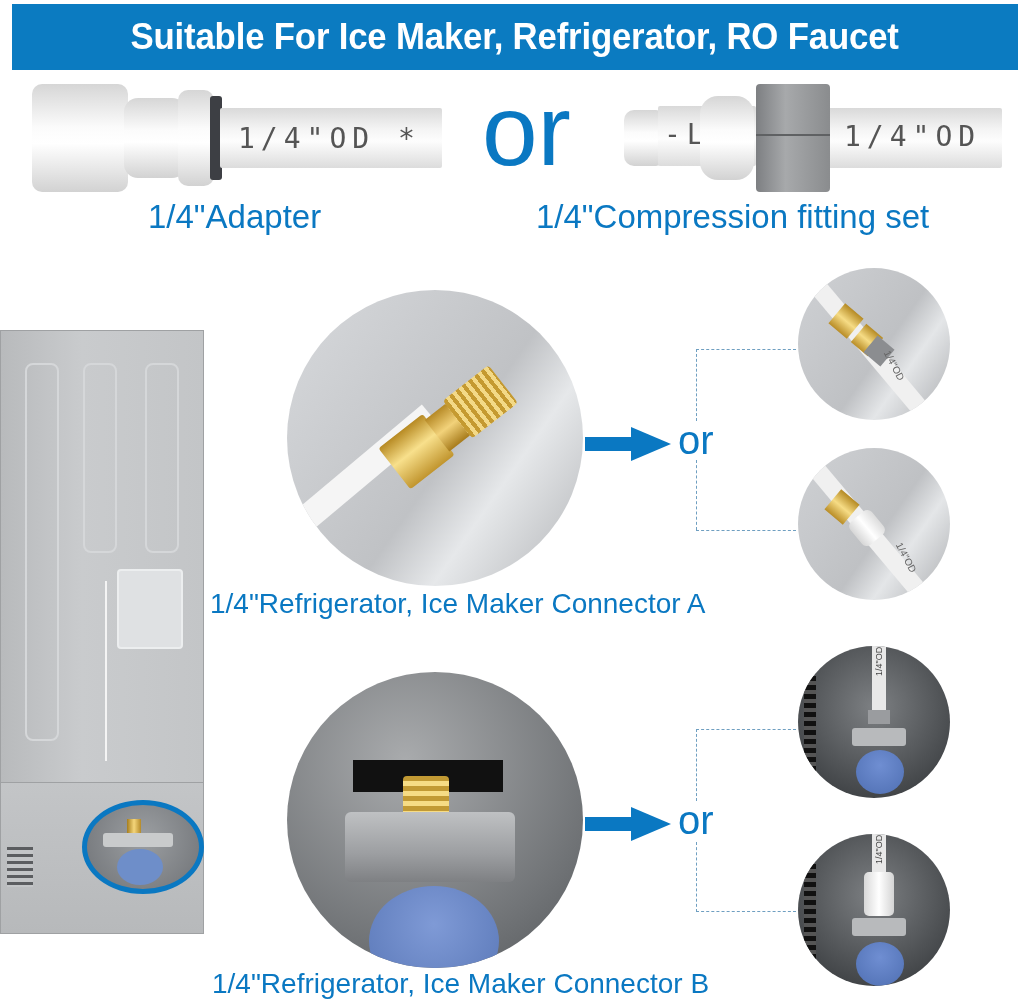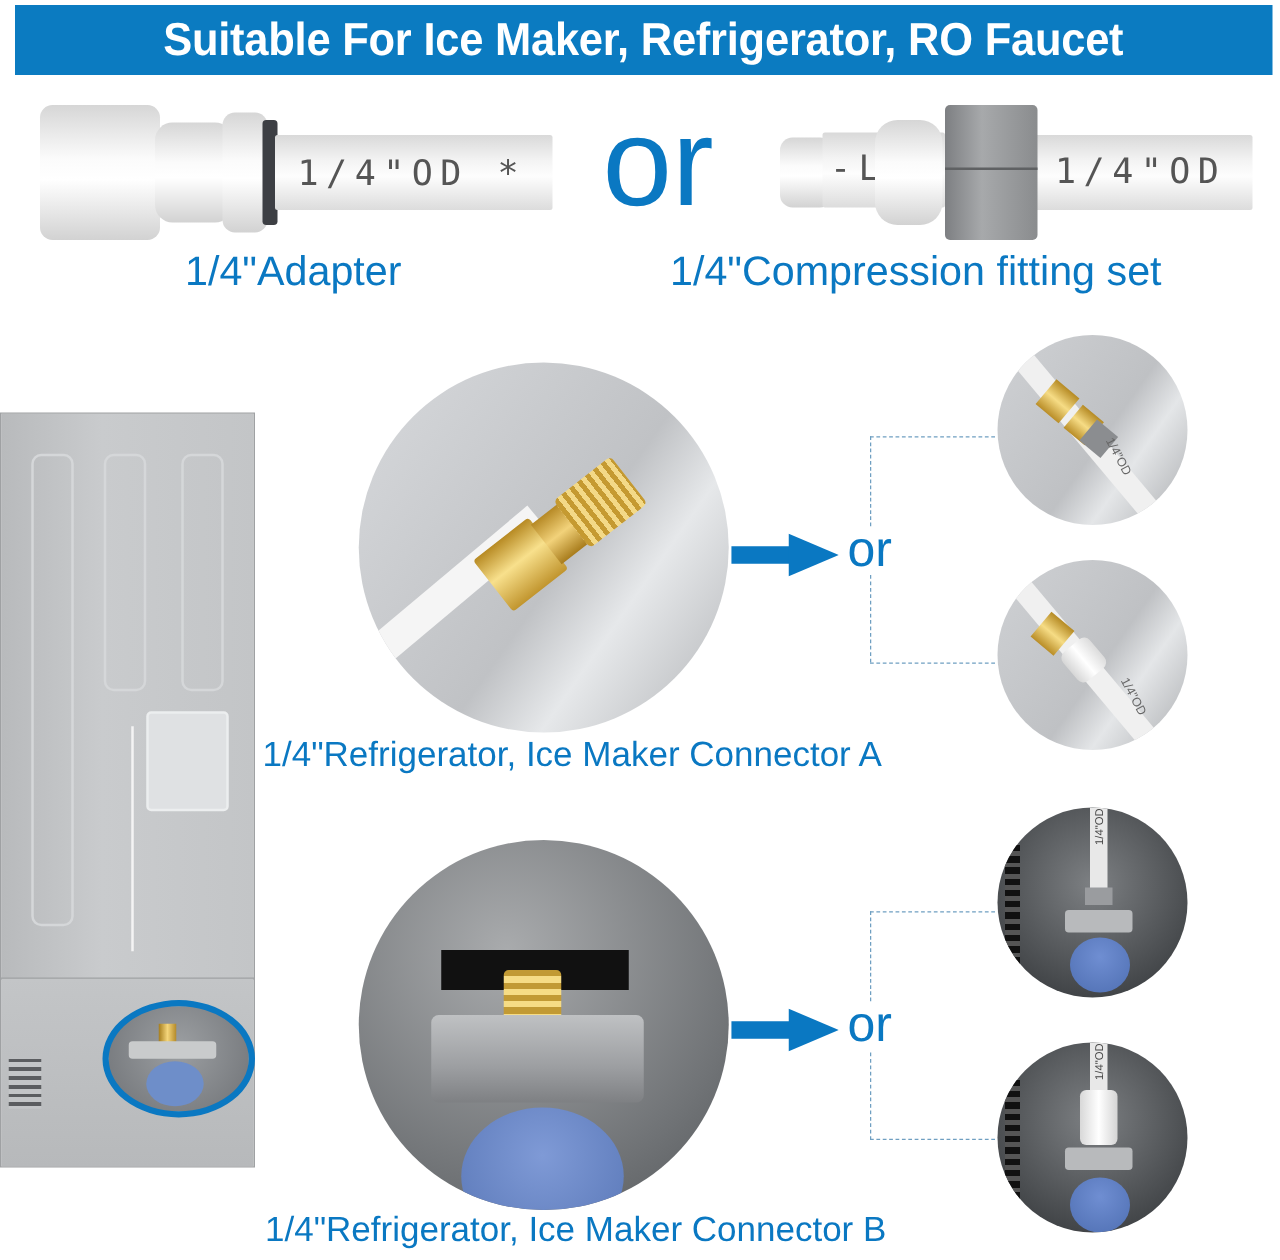--- a/index.html
+++ b/index.html
@@ -1,19 +1,19 @@
 <!DOCTYPE html>
 <html><head>
 <meta charset="utf-8">
 <style>
   html,body{margin:0;padding:0;background:#fff;}
   body{width:1024px;height:1008px;position:relative;overflow:hidden;font-family:"Liberation Sans",sans-serif;}
   .abs{position:absolute;}
   
-  .banner{left:12px;top:4px;width:1006px;height:56px;background:var(--brand);display:flex;align-items:center;justify-content:center;}
+  .banner{left:12px;top:4px;width:1006px;height:66px;background:var(--brand);display:flex;align-items:center;justify-content:center;}
   .banner-text{color:#fff;font-weight:bold;font-size:37px;letter-spacing:-0.2px;transform:scaleX(0.94);white-space:nowrap;}
   .blue-txt{color:var(--brand);white-space:nowrap;}
   .cap{font-size:33px;}
   .or-big{font-size:100px;line-height:100px;font-weight:normal;}
   .or-small{font-size:40px;line-height:40px;}
   
   .tube{background:linear-gradient(#d9d9d9,#f4f4f4 35%,#fdfdfd 55%,#dcdcdc);border-radius:2px;}
   .tube-print{font-family:"DejaVu Sans Mono",monospace;font-size:28px;color:#555;letter-spacing:6px;white-space:nowrap;}
   .white-fit{background:linear-gradient(#d6d6d6,#fbfbfb 40%,#fff 55%,#d2d2d2);border-radius:10px;}
   .circle{border-radius:50%;overflow:hidden;}

